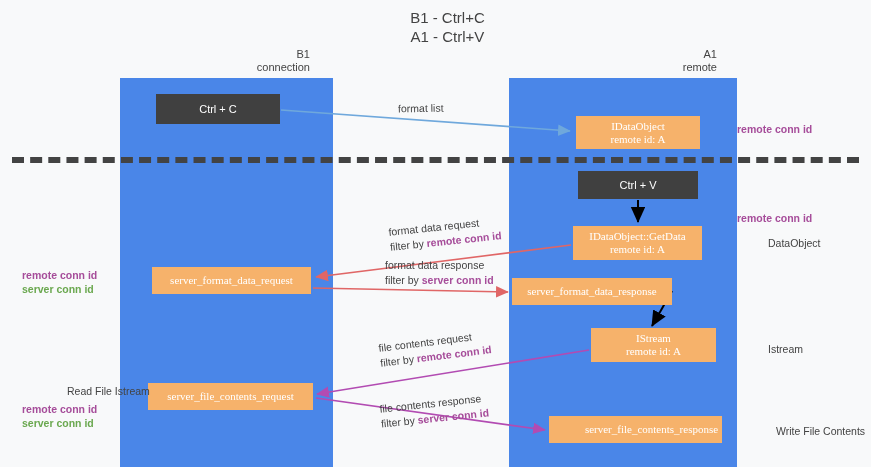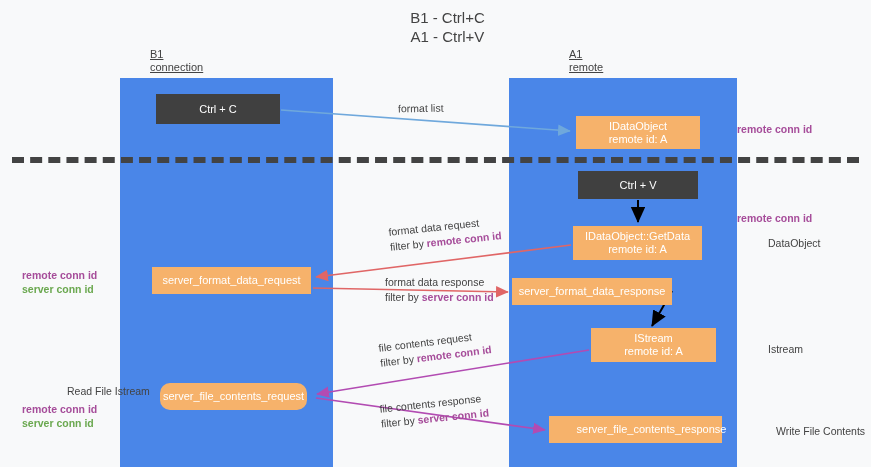--- a/index.html
+++ b/index.html
@@ -12,53 +12,53 @@
   }
   #stage{position:absolute;inset:0;width:871px;height:467px;}
 
   
   .lane{position:absolute;background:#4a86e8;}
   #lane-b1{left:120px;top:78px;width:213px;height:389px;}
   #lane-a1{left:509px;top:78px;width:228px;height:389px;}
 
   
   .lane-head{
-    position:absolute;text-align:left;color:#434343;
-    font-size:11px;line-height:13px;text-decoration:underline;
+    position:absolute;text-align:right;color:#434343;
+    font-size:11px;line-height:13px;
   }
   #head-b1{left:150px;top:48px;width:160px;}
-  #head-a1{left:569px;top:48px;width:160px;}
+  #head-a1{left:557px;top:48px;width:160px;}
   .lane-head .l1{display:block;}
   .lane-head .l2{display:block;}
 
   
   #title{
     position:absolute;left:12px;top:8px;width:871px;text-align:center;
     color:#434343;font-size:15px;line-height:19px;
   }
   #title span{display:block;}
 
   
   .box{
     position:absolute;box-sizing:border-box;
     display:flex;flex-direction:column;align-items:center;justify-content:center;
     color:#ffffff;font-size:11px;line-height:13px;text-align:center;
   }
   .box.green{background:#404040;}
-  .box.orange{background:#f6b26b;}
+  .box.orange{background:#f6b26b;font-family:Liberation Serif, serif;}
   .box .l2{font-size:11px;}
 
   #box-ctrlc{left:156px;top:94px;width:124px;height:30px;}
   #box-idataobject{left:576px;top:116px;width:124px;height:33px;}
   #box-ctrlv{left:578px;top:171px;width:120px;height:28px;}
   #box-getdata{left:573px;top:226px;width:129px;height:34px;align-items:center;}
   #box-fmt-req{left:152px;top:267px;width:159px;height:27px;}
   #box-fmt-resp{left:512px;top:278px;width:160px;height:27px;}
   #box-istream{left:591px;top:328px;width:125px;height:34px;}
-  #box-file-req{left:160px;top:383px;width:147px;height:27px;border-radius:10px;}
+  #box-file-req{left:148px;top:383px;width:165px;height:27px;}
   #box-file-resp{left:549px;top:416px;width:173px;height:27px;padding-left:32px;}
 
   
   #divider{
     position:absolute;left:12px;top:157px;width:847px;height:0;
     border-top:6px dashed #434343;
   }
 
   
   .elabel{position:absolute;font-size:10.5px;line-height:14px;white-space:nowrap;}
@@ -74,21 +74,21 @@
   #lbl-l1{left:22px;top:268px;}
   #lbl-read{left:27px;top:384px;}
   #lbl-l2{left:22px;top:402px;}
 
   
   .ann{position:absolute;font-size:10.5px;line-height:15px;color:#434343;white-space:nowrap;}
   .ann .pv{color:#a64d9a;font-weight:bold;}
 
   #ann-format-list{left:398px;top:101px;transform:rotate(-1deg);}
   #ann-fdreq{left:389px;top:219px;transform:rotate(-6deg);}
-  #ann-fdresp{left:385px;top:275px;transform:rotate(0deg);}
+  #ann-fdresp{left:385px;top:258px;transform:rotate(0deg);}
   #ann-fcreq{left:379px;top:334px;transform:rotate(-7deg);}
   #ann-fcresp{left:380px;top:396px;transform:rotate(-6deg);}
 
   svg#wires{position:absolute;left:0;top:0;width:871px;height:467px;pointer-events:none;}
 </style>
 </head>
 <body>
 
 <div id="stage">
 

